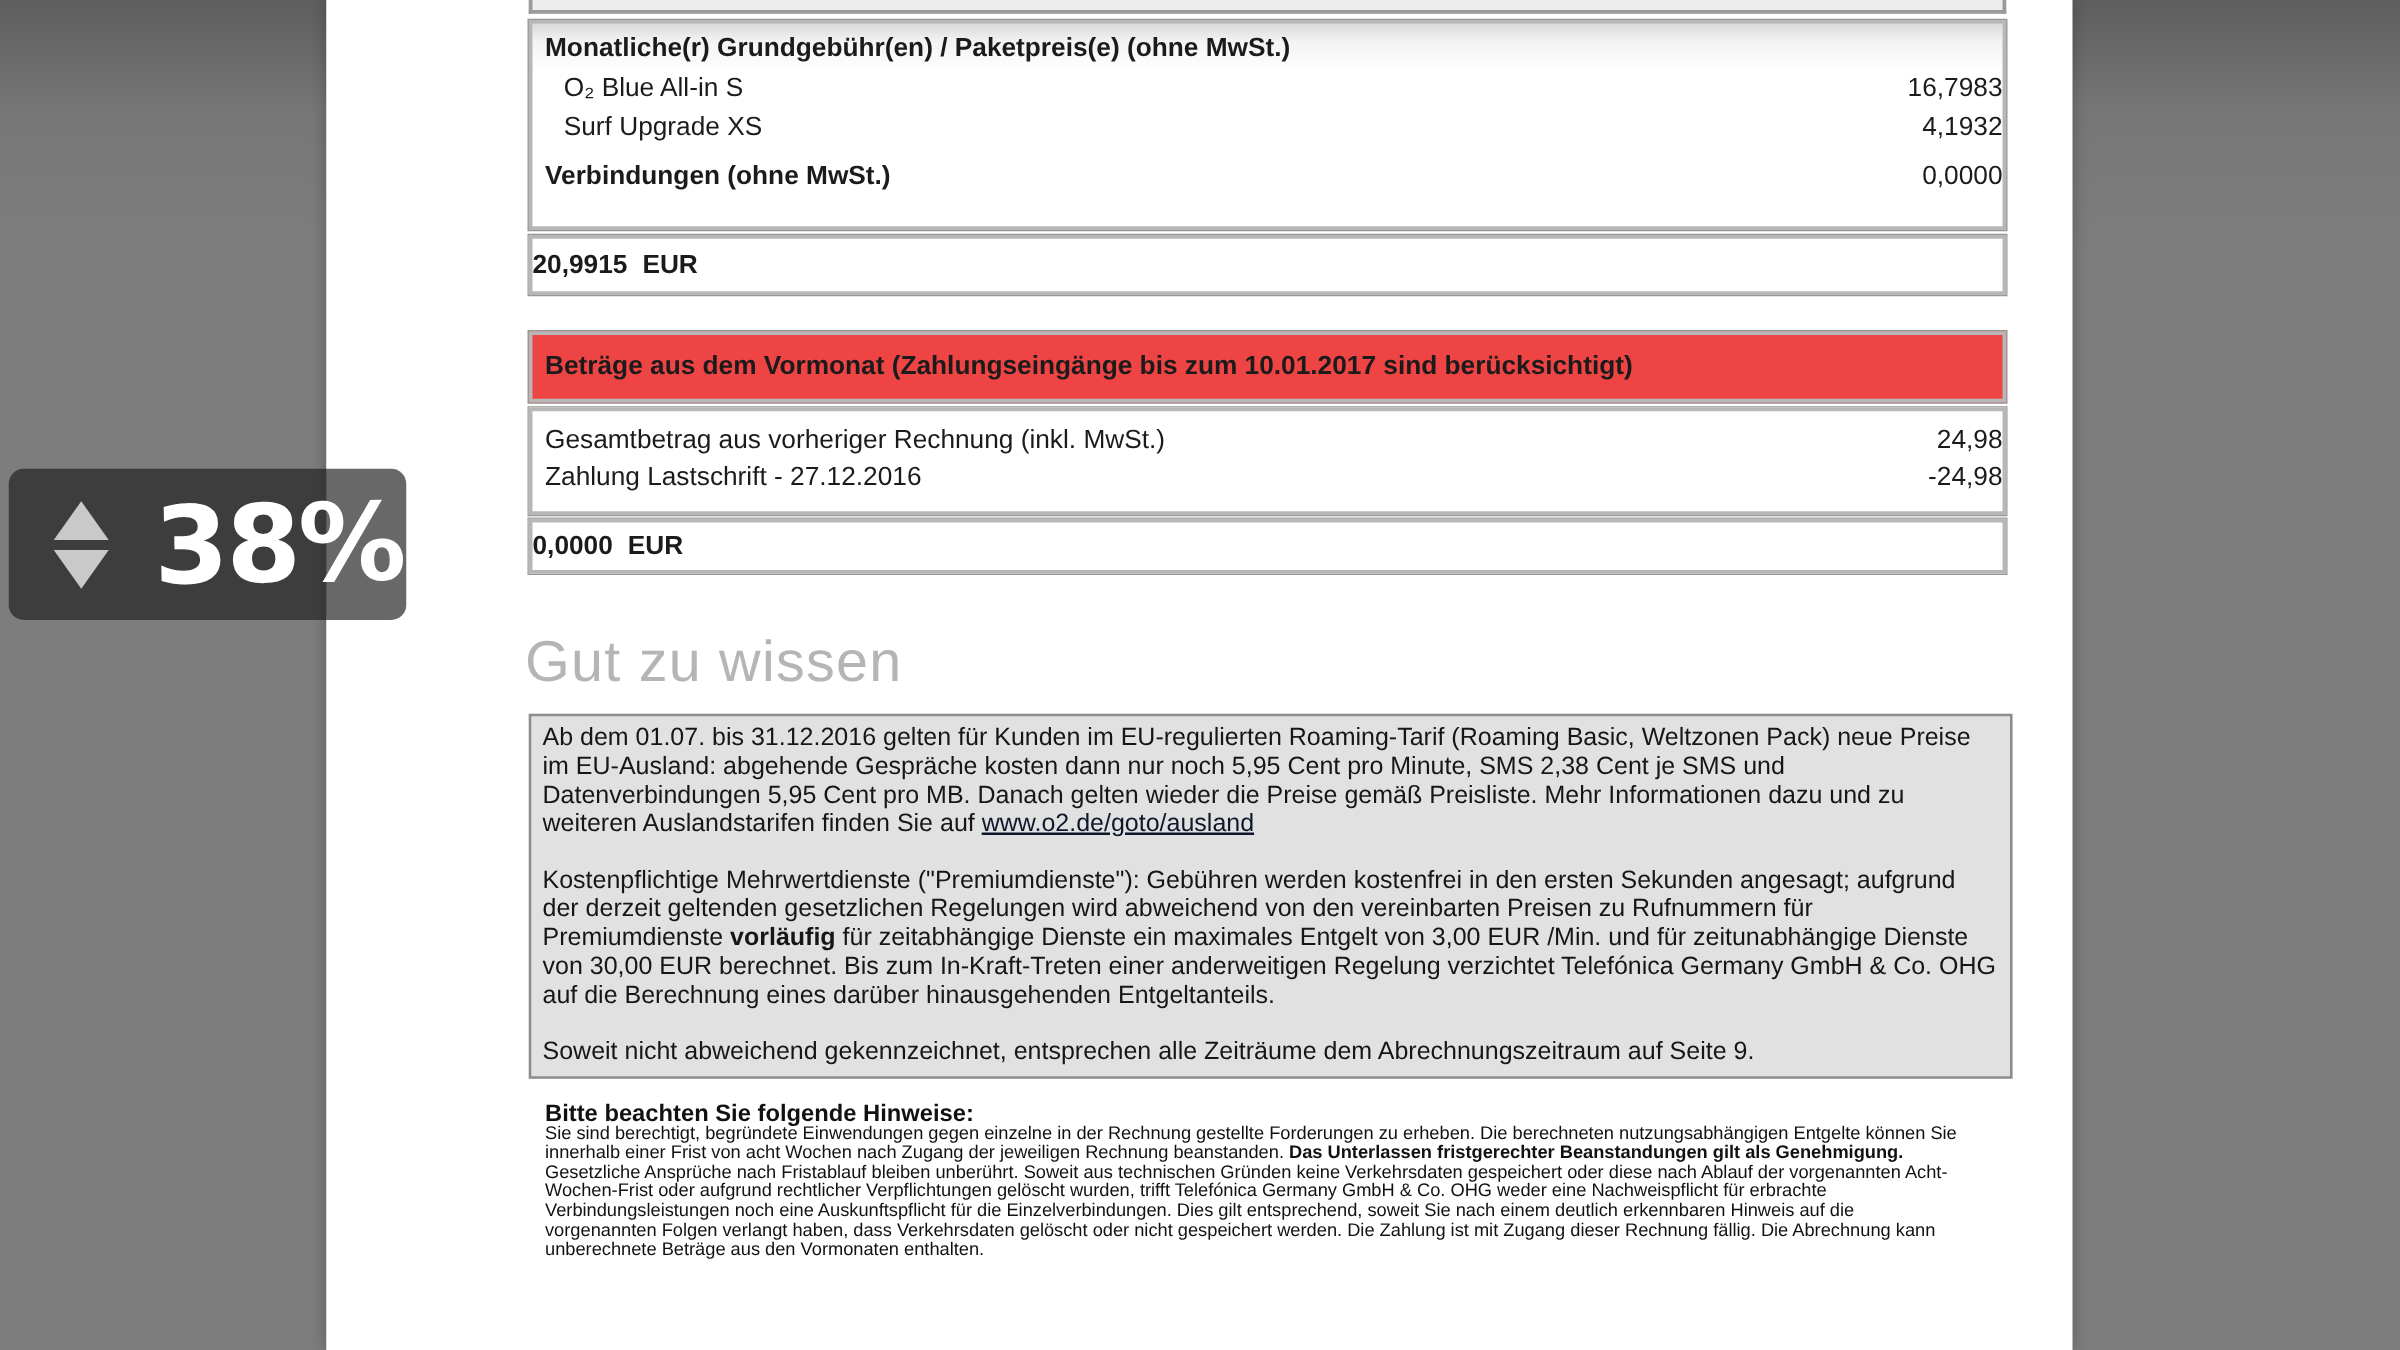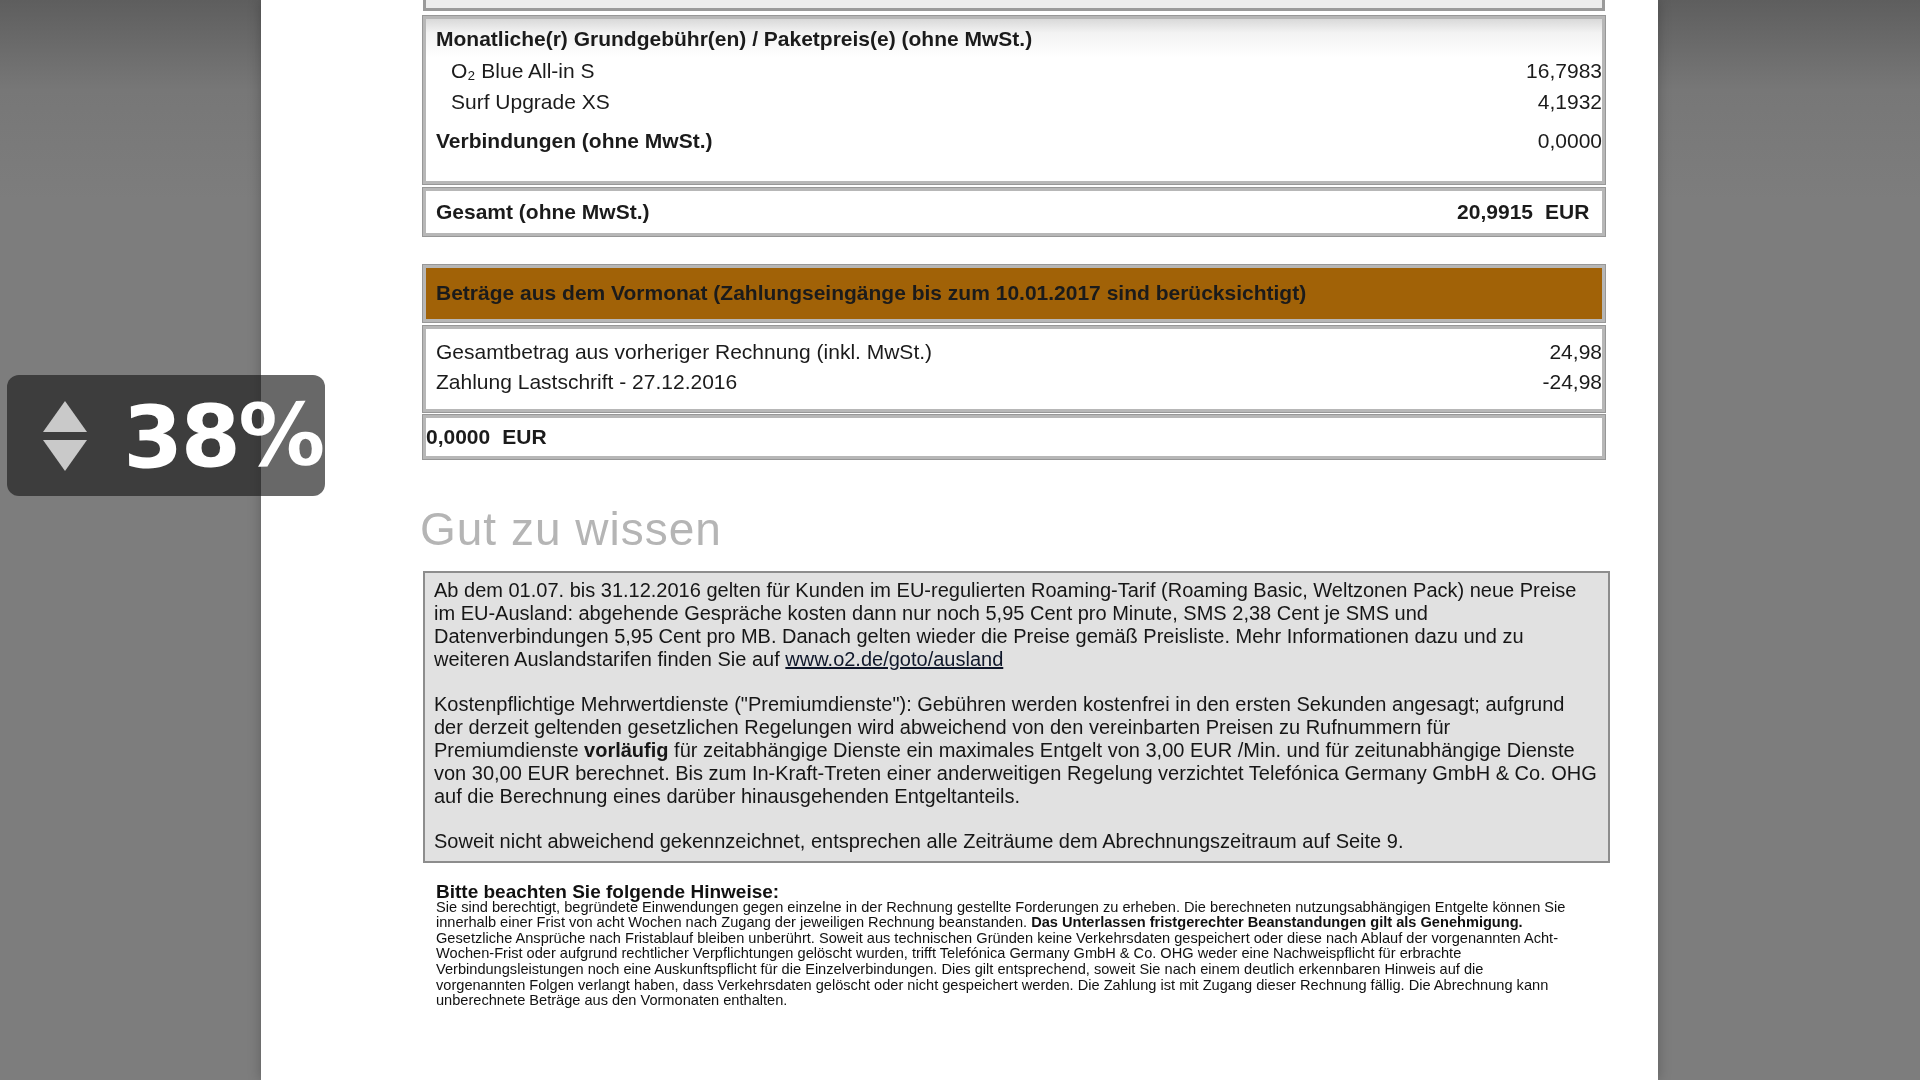--- a/index.html
+++ b/index.html
@@ -9,21 +9,21 @@
   
   .page{position:absolute;left:261px;top:0;width:1397px;height:1080px;background:#ffffff;
         box-shadow:0 0 12px rgba(0,0,0,.25);}
   .col{position:absolute;left:162px;width:1182px;box-sizing:border-box;}
   
   .tbox{border:3px solid #b7b7b7;box-shadow:0 0 0 1px #979797;background:#fff;}
   .cutstrip{position:absolute;top:-3px;left:162px;width:1182px;height:14px;box-sizing:border-box;
         background:#ececec;border:3px solid #9a9a9a;border-top:none;}
   .box1{top:16px;height:168px;background:linear-gradient(180deg,#d9d9d9 0px,#f3f3f3 14px,#ffffff 38px);}
   .box2{top:188px;height:48px;}
-  .box3{top:265px;height:57px;background:#a16207;}
+  .box3{top:265px;height:57px;background:#ef4444;}
   .box4{top:326px;height:86px;}
   .box5{top:415px;height:44px;}
   .trow{position:absolute;left:0;right:0;display:flex;align-items:baseline;font-size:21px;line-height:24px;}
   .trow .lbl{flex:1;}
   .pl10{padding-left:10px;} .pl25{padding-left:25px;}
   .val{text-align:left;}
   .totrow{display:flex;align-items:center;height:100%;font-weight:bold;font-size:21px;}
   .totrow .lbl{flex:1;padding-left:10px;}
   .totrow .eur{width:44px;margin-left:12px;margin-right:13px;text-align:left;}
   .hdr{font-weight:bold;font-size:21px;}
@@ -71,21 +71,20 @@
         <span class="val">4,1932</span>
       </div>
       <div class="trow hdr" style="top:110px;">
         <span class="lbl pl10">Verbindungen (ohne MwSt.)</span>
         <span class="val" style="font-weight:normal;">0,0000</span>
       </div>
     </div>
 
     <div class="col tbox box2" style="position:absolute;">
       <div class="totrow">
-        <span class="lbl">Gesamt (ohne MwSt.)</span>
         <span>20,9915</span>
         <span class="eur">EUR</span>
       </div>
     </div>
 
     <div class="col tbox box3" style="position:absolute;">
       <div class="hdr b3t">Beträge aus dem Vormonat (Zahlungseingänge bis zum 10.01.2017 sind berücksichtigt)</div>
     </div>
 
     <div class="col tbox box4" style="position:absolute;">

